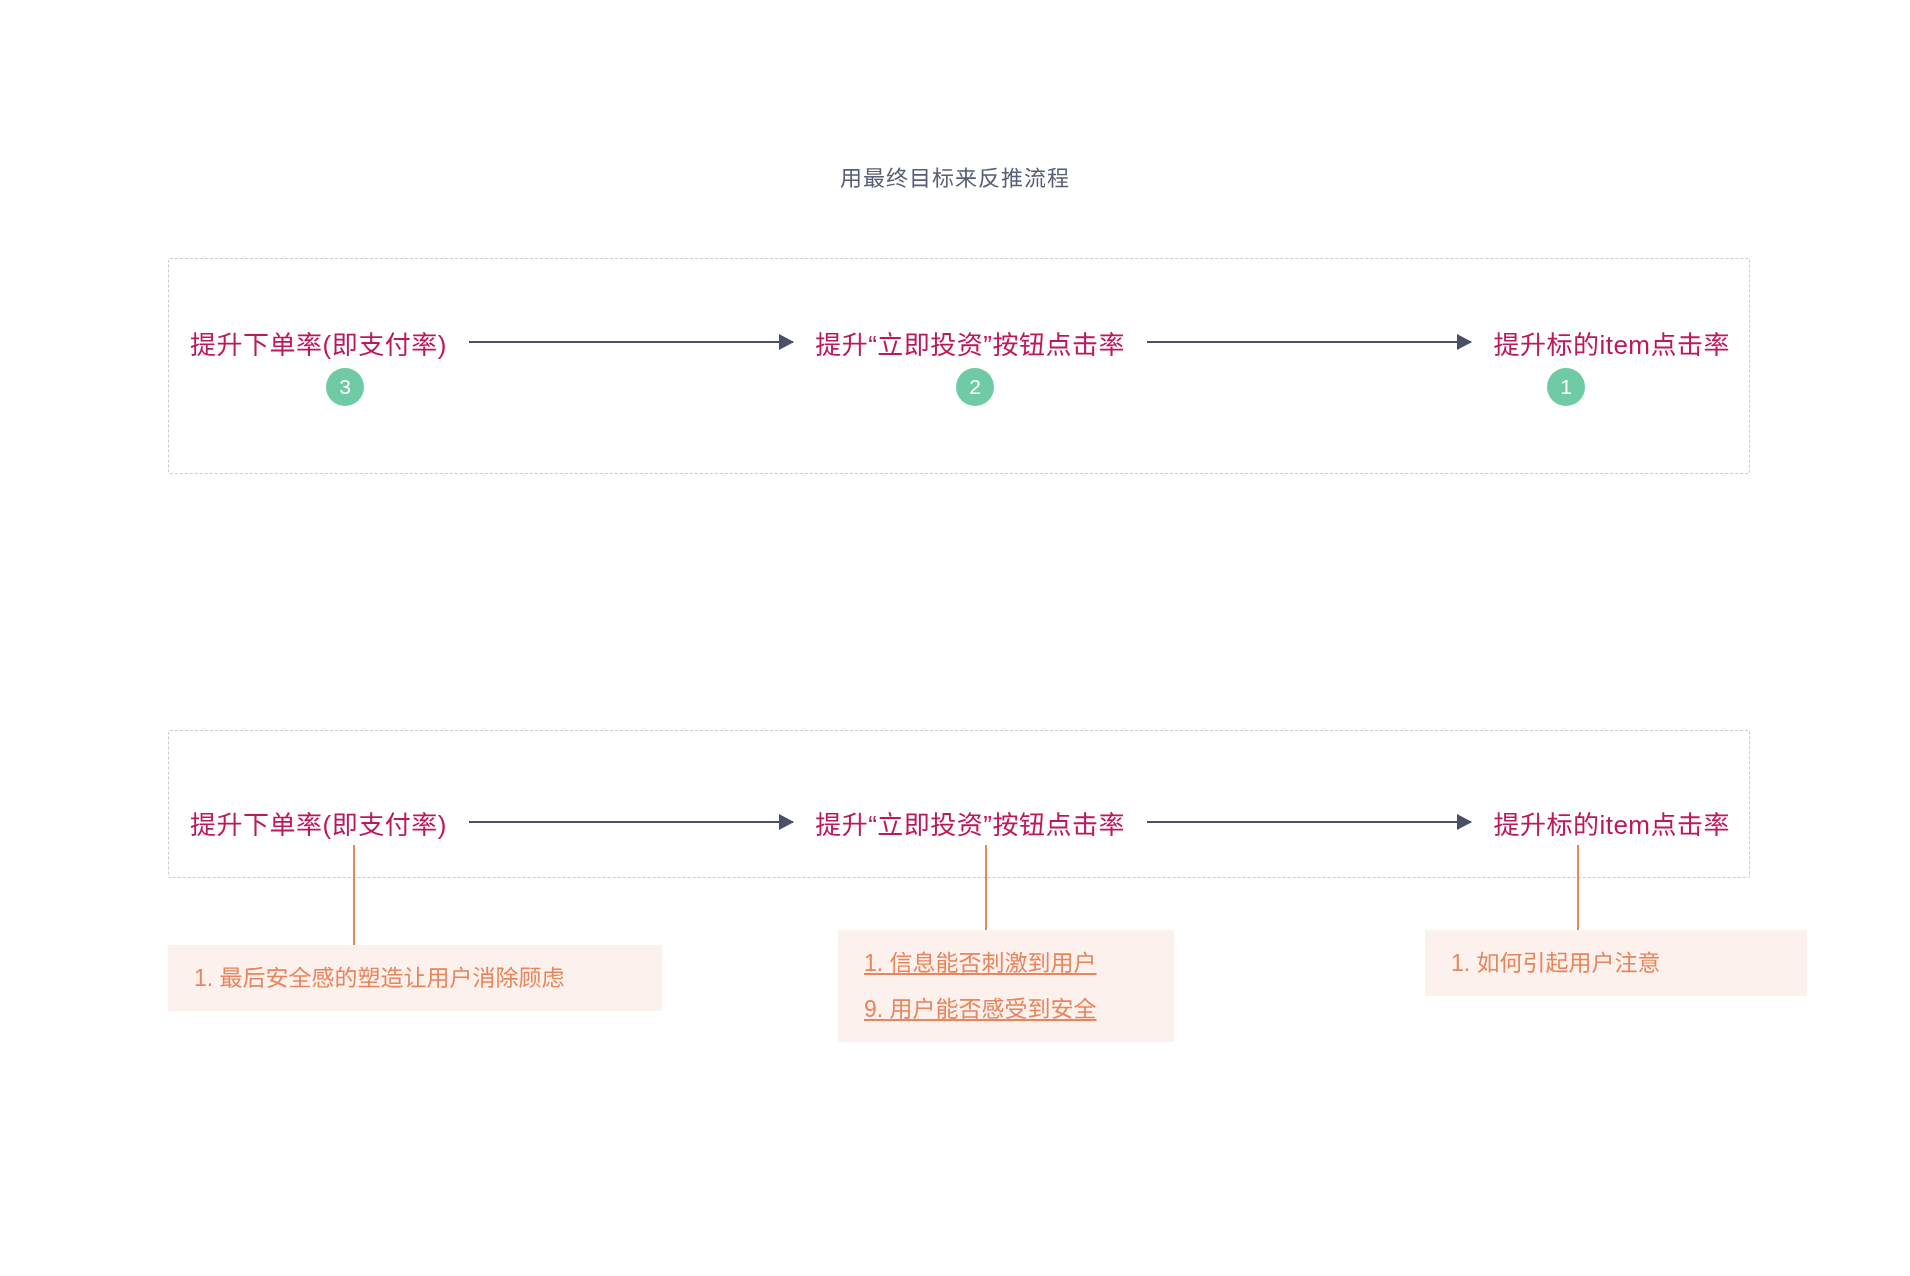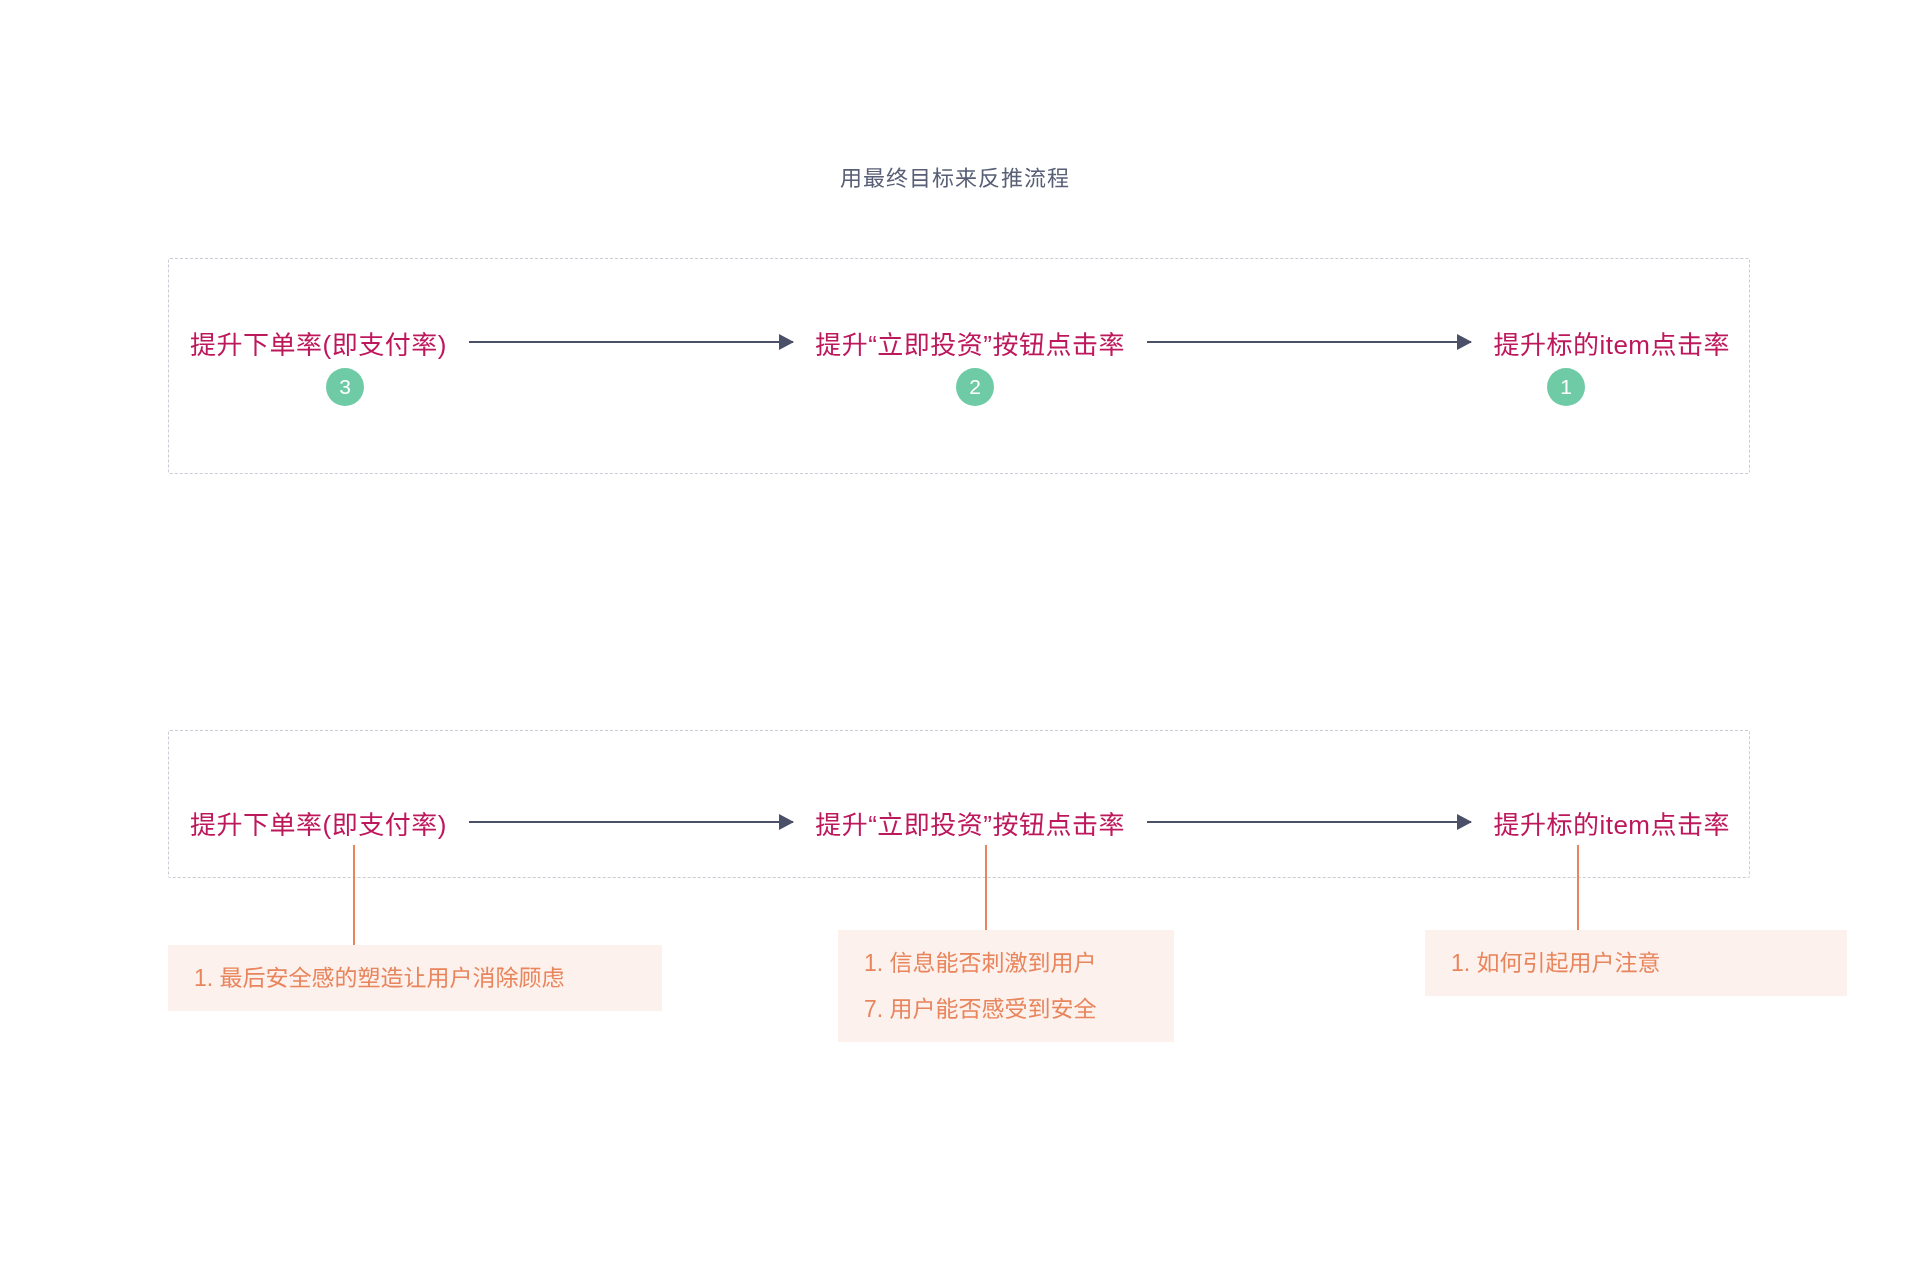--- a/index.html
+++ b/index.html
@@ -131,22 +131,22 @@
     position: absolute;
     background: #fdf1ed;
     color: #e8855c;
     font-size: 23px;
     line-height: 46px;
     padding: 10px 26px;
     box-sizing: border-box;
     white-space: nowrap;
   }
   #cond-card-0 { left: 168px; top: 945px; width: 494px; }
-  #cond-card-1 { left: 838px; top: 930px; width: 336px; }
-  #cond-card-2 { left: 1425px; top: 930px; width: 422px; }
+  #cond-card-1 { left: 838px; top: 930px; width: 336px; text-decoration: underline; }
+  #cond-card-2 { left: 1425px; top: 930px; width: 382px; }
 
   .cond-line { display: block; }
 </style>
 </head>
 <body>
 
 <div class="canvas">
 
   <div class="section-title" id="title-1">用最终目标来反推流程</div>
 
@@ -192,20 +192,20 @@
   <div class="stem" id="stem-0"></div>
   <div class="stem" id="stem-1"></div>
   <div class="stem" id="stem-2"></div>
 
   <div class="cond-card" id="cond-card-0">
     <span class="cond-line">1. 最后安全感的塑造让用户消除顾虑</span>
   </div>
 
   <div class="cond-card" id="cond-card-1">
     <span class="cond-line">1. 信息能否刺激到用户</span>
-    <span class="cond-line">7. 用户能否感受到安全</span>
+    <span class="cond-line">9. 用户能否感受到安全</span>
   </div>
 
   <div class="cond-card" id="cond-card-2">
     <span class="cond-line">1. 如何引起用户注意</span>
   </div>
 
 </div>
 
 </body></html>

